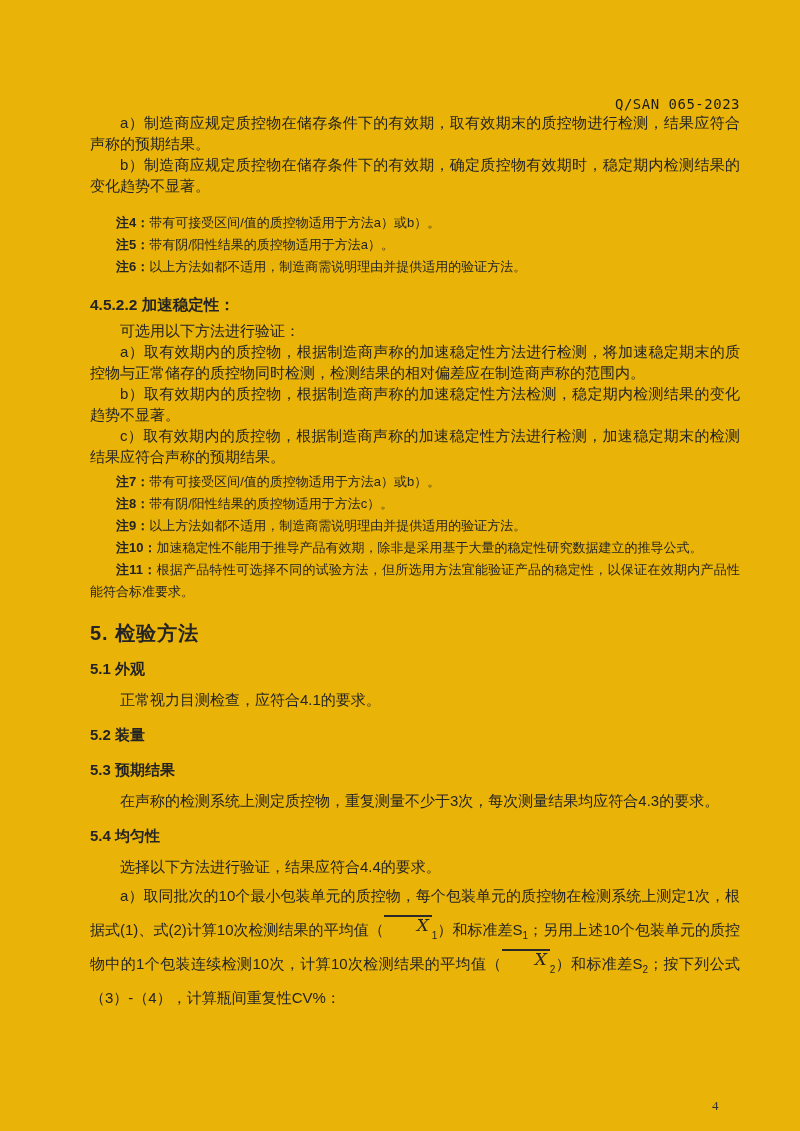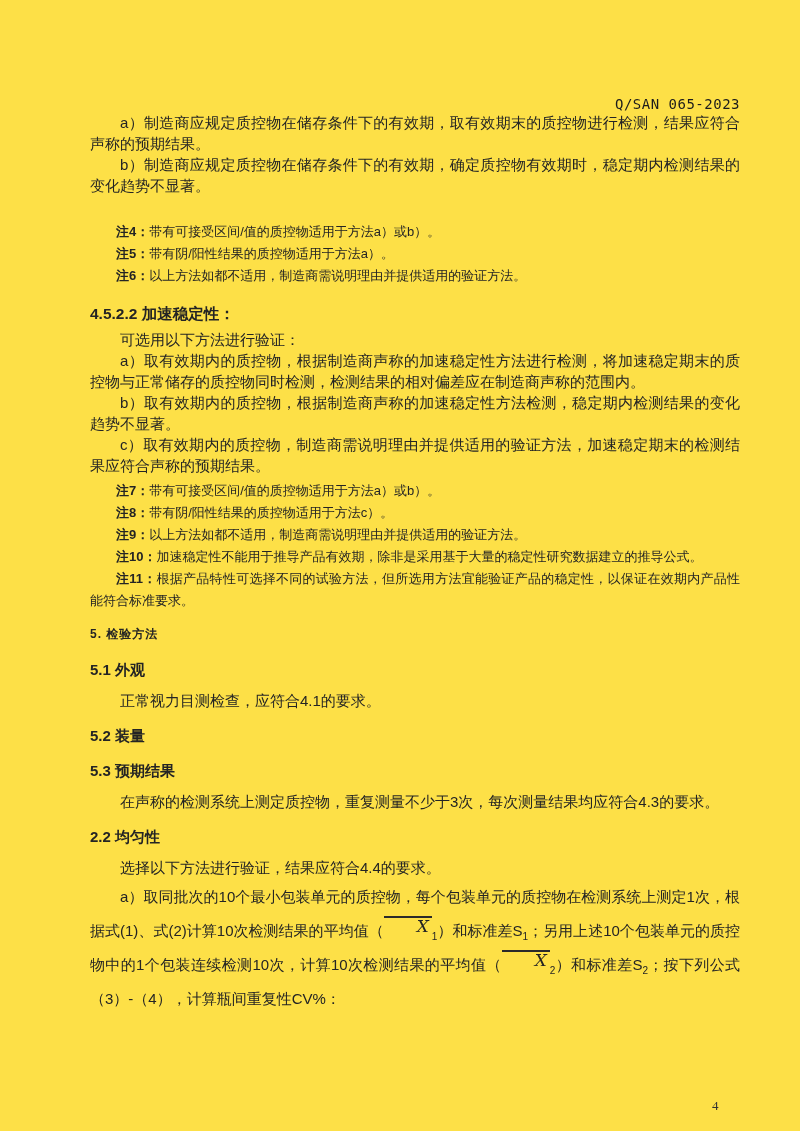--- a/index.html
+++ b/index.html
@@ -1,21 +1,21 @@
 <!DOCTYPE html>
 <html lang="zh"><head>
 <meta charset="utf-8">
 <style>
   html, body { margin: 0; padding: 0; background: #e9e9e9; }
   .page {
     position: relative;
     width: 800px;
     height: 1131px;
     margin: 0 auto;
-    background: #fde047;
+    background: #eab308;
     font-family: "Liberation Sans", sans-serif;
     color: #242424;
     overflow: hidden;
   }
   .content {
     position: absolute;
     left: 90px;
     top: 96px;
     width: 650px;
   }
@@ -27,41 +27,41 @@
     color: #1c1c1c;
     letter-spacing: 0.5px;
   }
   .para {
     font-size: 15px;
     line-height: 21px;
     text-indent: 2em;
     text-align: justify;
     margin: 0;
   }
-  .note-group-1 { margin-top: 25px; }
+  .note-group-1 { margin-top: 16px; }
   .note-group-2 { margin-top: 4px; }
   .note {
     font-size: 13px;
     line-height: 22px;
     text-indent: 2em;
     text-align: justify;
     margin: 0;
   }
   .note-label { font-weight: bold; }
   .h-4522 {
     font-size: 15.5px;
     font-weight: bold;
     line-height: 21px;
     margin: 16px 0 5px 0;
   }
   .h-sec5 {
-    font-size: 12px;
+    font-size: 20px;
     font-weight: bold;
     line-height: 21px;
-    margin: 12px 0 0 0;
+    margin: 20px 0 0 0;
     letter-spacing: 1px;
   }
   .h-sub {
     font-size: 15px;
     font-weight: bold;
     line-height: 21px;
     margin: 14px 0 10px 0;
   }
   .sec-body { margin: 0 0 0 0; }
   .para-formula {
@@ -106,41 +106,41 @@
       <p class="note"><span class="note-label">注4：</span><span>带有可接受区间/值的质控物适用于方法a）或b）。</span></p>
       <p class="note"><span class="note-label">注5：</span><span>带有阴/阳性结果的质控物适用于方法a）。</span></p>
       <p class="note"><span class="note-label">注6：</span><span>以上方法如都不适用，制造商需说明理由并提供适用的验证方法。</span></p>
     </div>
 
     <div class="h-4522">4.5.2.2 加速稳定性：</div>
 
     <p class="para">可选用以下方法进行验证：</p>
     <p class="para">a）取有效期内的质控物，根据制造商声称的加速稳定性方法进行检测，将加速稳定期末的质控物与正常储存的质控物同时检测，检测结果的相对偏差应在制造商声称的范围内。</p>
     <p class="para">b）取有效期内的质控物，根据制造商声称的加速稳定性方法检测，稳定期内检测结果的变化趋势不显著。</p>
-    <p class="para">c）取有效期内的质控物，制造商需说明理由并提供适用的验证方法，加速稳定期末的检测结果应符合声称的预期结果。</p>
+    <p class="para">c）取有效期内的质控物，根据制造商声称的加速稳定性方法进行检测，加速稳定期末的检测结果应符合声称的预期结果。</p>
 
     <div class="note-group-2">
       <p class="note"><span class="note-label">注7：</span><span>带有可接受区间/值的质控物适用于方法a）或b）。</span></p>
       <p class="note"><span class="note-label">注8：</span><span>带有阴/阳性结果的质控物适用于方法c）。</span></p>
       <p class="note"><span class="note-label">注9：</span><span>以上方法如都不适用，制造商需说明理由并提供适用的验证方法。</span></p>
       <p class="note"><span class="note-label">注10：</span><span>加速稳定性不能用于推导产品有效期，除非是采用基于大量的稳定性研究数据建立的推导公式。</span></p>
       <p class="note"><span class="note-label">注11：</span><span>根据产品特性可选择不同的试验方法，但所选用方法宜能验证产品的稳定性，以保证在效期内产品性能符合标准要求。</span></p>
     </div>
 
     <div class="h-sec5">5. 检验方法</div>
 
     <div class="h-sub">5.1 外观</div>
     <p class="para sec-body">正常视力目测检查，应符合4.1的要求。</p>
 
     <div class="h-sub">5.2 装量</div>
 
     <div class="h-sub">5.3 预期结果</div>
     <p class="para sec-body">在声称的检测系统上测定质控物，重复测量不少于3次，每次测量结果均应符合4.3的要求。</p>
 
-    <div class="h-sub">2.2 均匀性</div>
+    <div class="h-sub">5.4 均匀性</div>
     <p class="para sec-body">选择以下方法进行验证，结果应符合4.4的要求。</p>
 
     <p class="para-formula">a）取同批次的10个最小包装单元的质控物，每个包装单元的质控物在检测系统上测定1次，根据式(1)、式(2)计算10次检测结果的平均值（<span class="xbar">X</span><sub>1</sub>）和标准差S<sub>1</sub>；另用上述10个包装单元的质控物中的1个包装连续检测10次，计算10次检测结果的平均值（<span class="xbar">X</span><sub>2</sub>）和标准差S<sub>2</sub>；按下列公式（3）-（4），计算瓶间重复性CV%：</p>
 
   </div>
 
   <div class="page-number">4</div>
 </div>
 
 </body></html>

